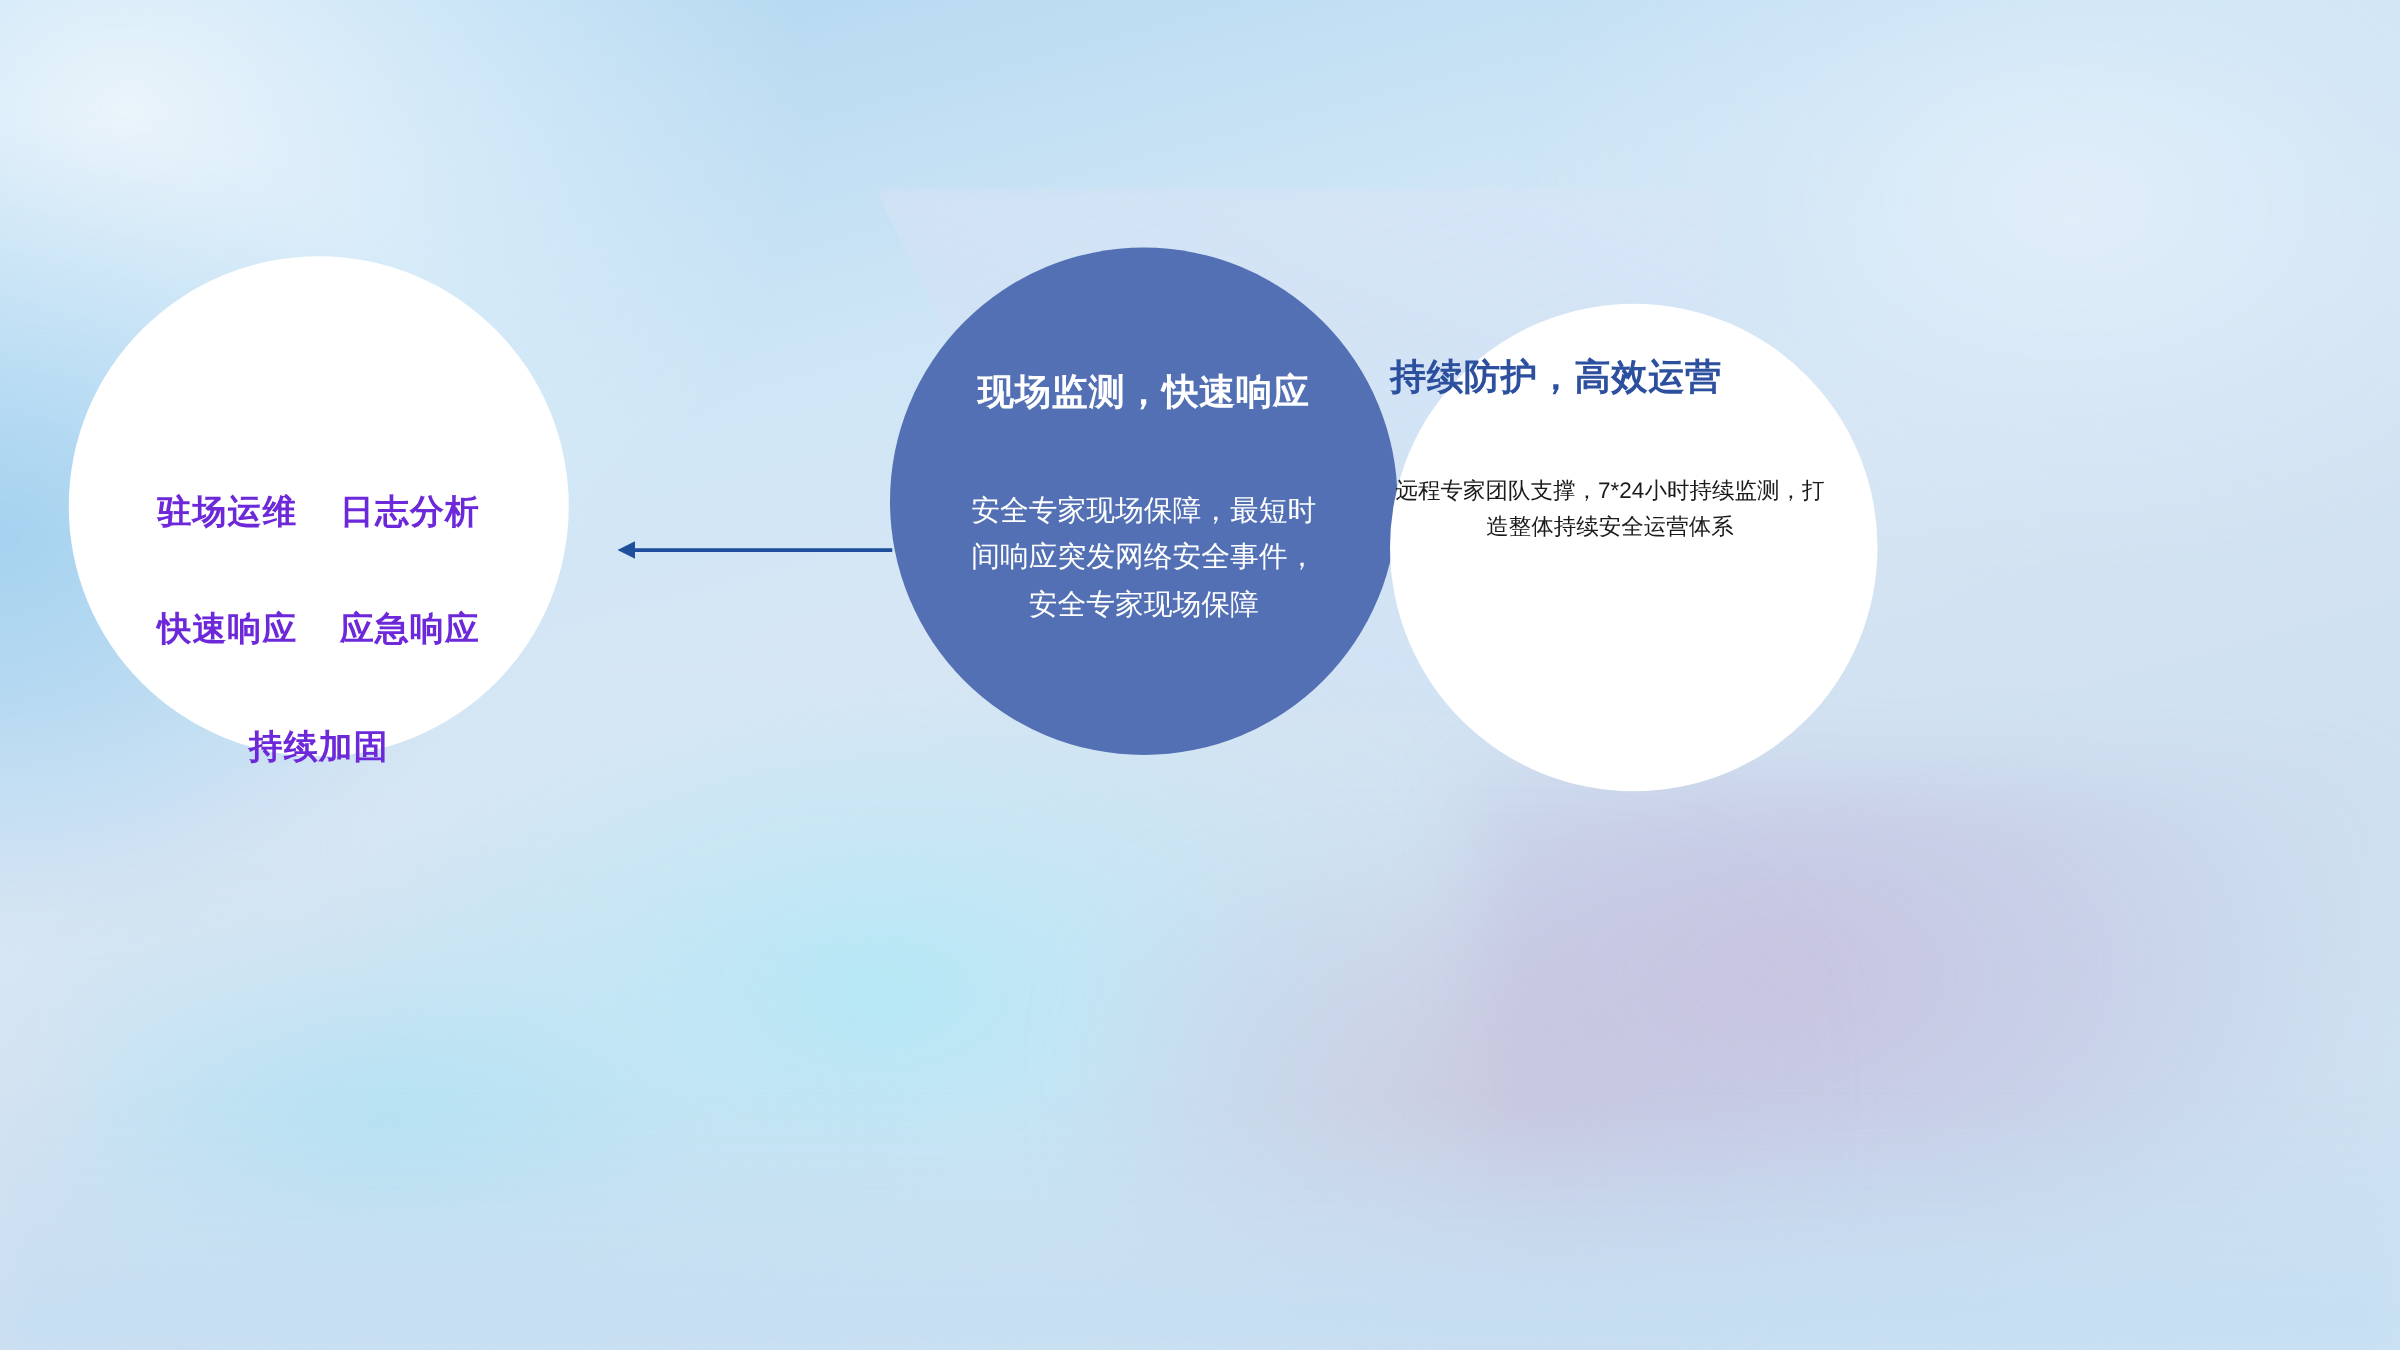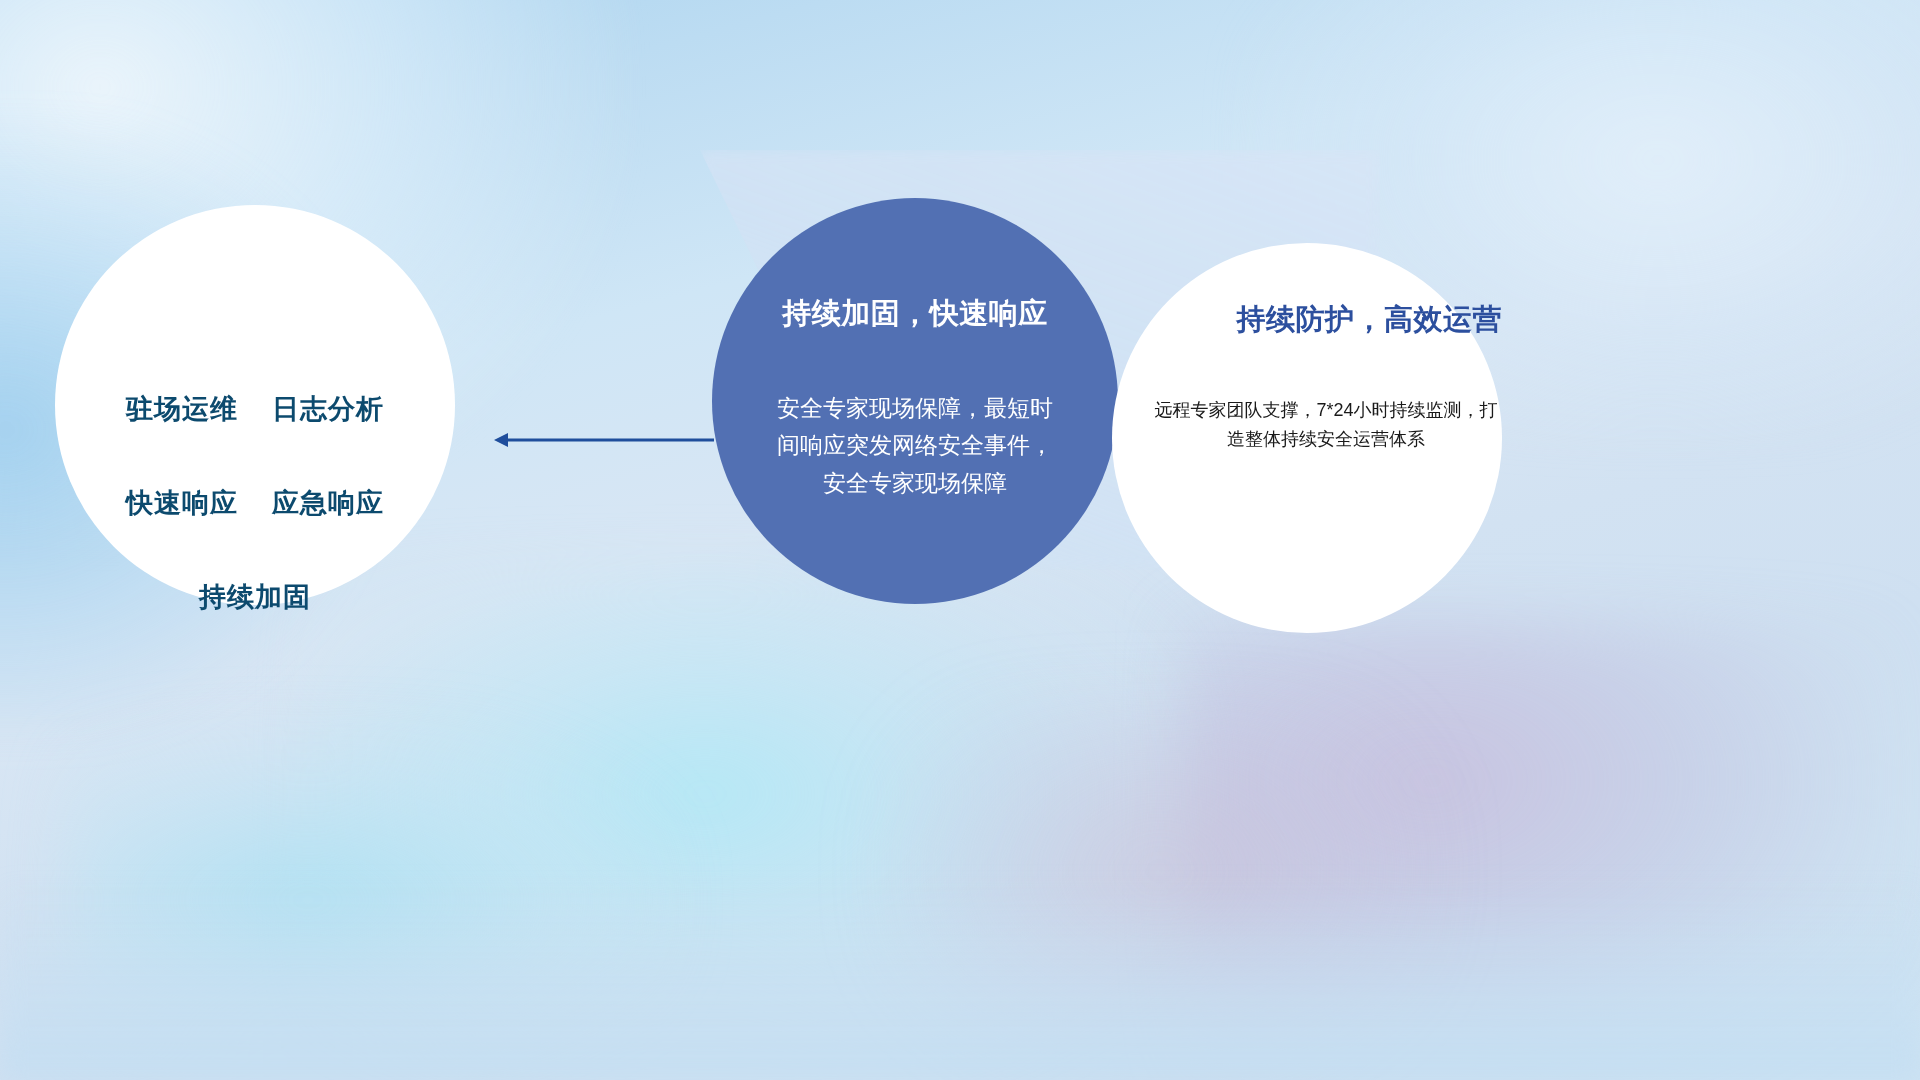--- a/index.html
+++ b/index.html
@@ -168,21 +168,21 @@
   .dash {
     width: 56px;
     height: 5px;
     background: #1f4e9c;
     border-radius: 1px;
     margin-bottom: 48px;
   }
   .left-line {
     font-size: 27px;
     font-weight: bold;
-    color: #0c4a6e;
+    color: #6d28d9;
     letter-spacing: 1px;
     line-height: 1.0;
     margin-bottom: 28px;
     white-space: pre;
     margin-top: 39px;
   }
   .left-line:last-child { margin-bottom: 0; }
 
   
   #mid-content {
@@ -208,25 +208,25 @@
     width: 282px;
     font-size: 23px;
     line-height: 1.62;
     color: #ffffff;
     text-align: center;
   }
 
   
   #right-content {
     position: absolute;
-    left: 1112px; top: 248px;
+    left: 1112px; top: 230px;
     width: 390px; height: 390px;
     display: flex;
     flex-direction: column;
-    align-items: flex-end;
+    align-items: flex-start;
     padding-top: 52px;
     box-sizing: border-box;
     z-index: 5;
   }
   .right-title {
     font-size: 29px;
     font-weight: bold;
     color: #2c4f9e;
     letter-spacing: 0.5px;
     white-space: nowrap;
@@ -276,21 +276,21 @@
   </svg>
 
   <div id="left-content">
     <div class="dash"></div>
     <div class="left-line">驻场运维    日志分析</div>
     <div class="left-line">快速响应    应急响应</div>
     <div class="left-line">持续加固</div>
   </div>
 
   <div id="mid-content">
-    <div class="mid-title">持续加固，快速响应</div>
+    <div class="mid-title">现场监测，快速响应</div>
     <div class="mid-body">安全专家现场保障，最短时间响应突发网络安全事件，安全专家现场保障</div>
   </div>
 
   <div id="right-content">
     <div class="right-title">持续防护，高效运营</div>
     <div class="right-body">远程专家团队支撑，7*24小时持续监测，打造整体持续安全运营体系</div>
   </div>
 
 </div>
 

